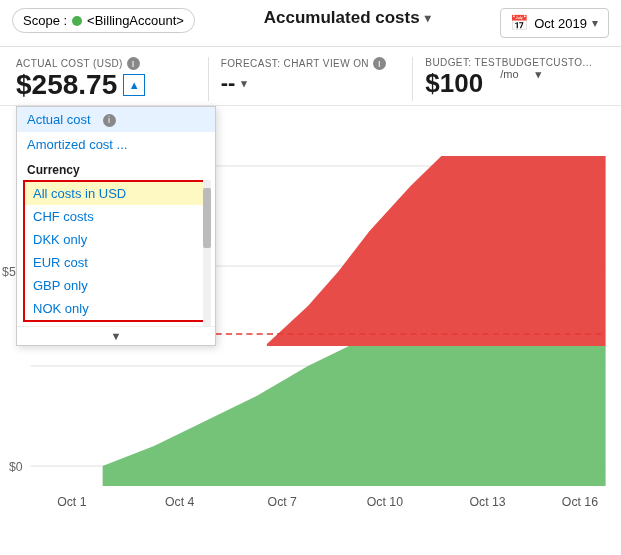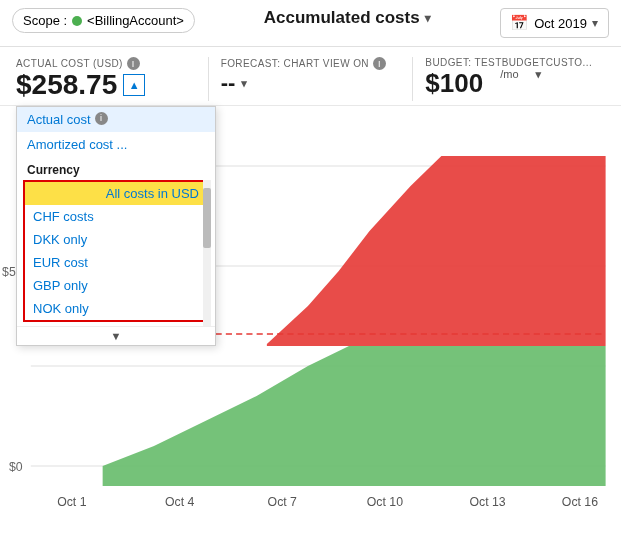--- a/index.html
+++ b/index.html
@@ -184,39 +184,38 @@
       font-weight: 600;
       color: #1a1a1a;
       padding: 6px 10px 3px 10px;
     }
     .dropdown-item {
       padding: 5px 10px;
       font-size: 13px;
       color: #0078d4;
       cursor: pointer;
       display: flex;
-      align-items: flex-start;
-      gap: 4px;
+      align-items: flex-end;
+      gap: 12px;
     }
     .dropdown-item.active {
       background: #e6f2ff;
     }
     .currency-group {
       border: 2px solid #d00;
       margin: 0 6px 4px 6px;
     }
     .currency-item {
       padding: 4px 8px;
       font-size: 13px;
       color: #0078d4;
       cursor: pointer;
     }
     .currency-item.active {
-      background: #fde047;
-      text-align: right;
+      background: #fef9c3;
     }
     .scrollbar-track {
       position: absolute;
       right: 4px;
       top: 0;
       bottom: 0;
       width: 8px;
       background: #f0f0f0;
     }
     .scrollbar-thumb {

